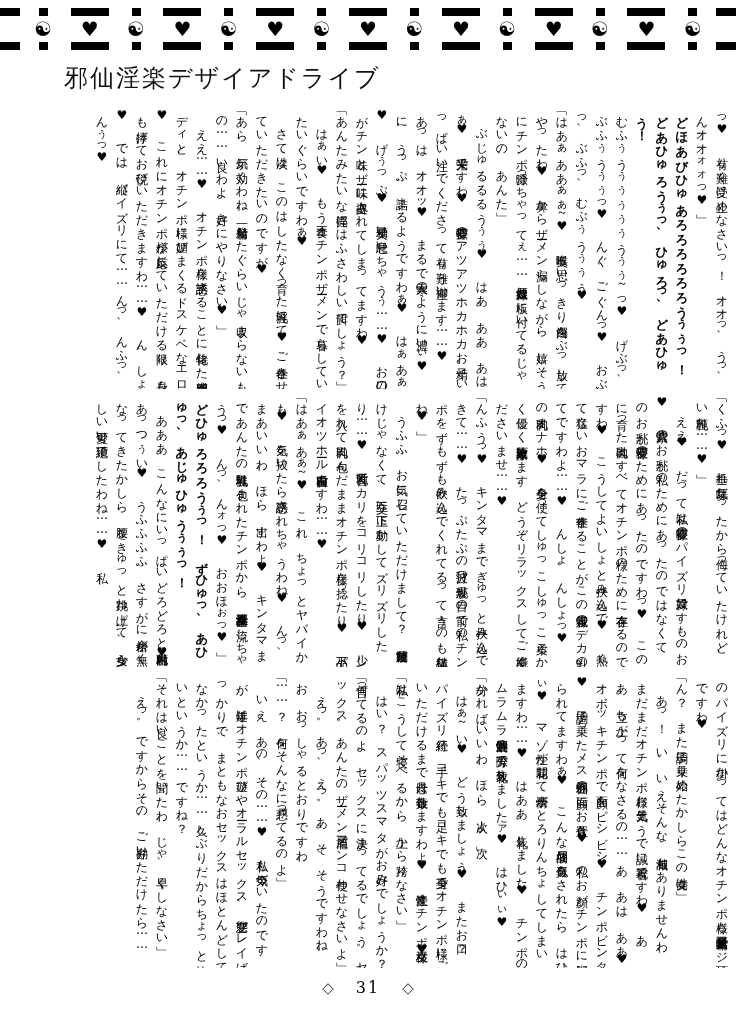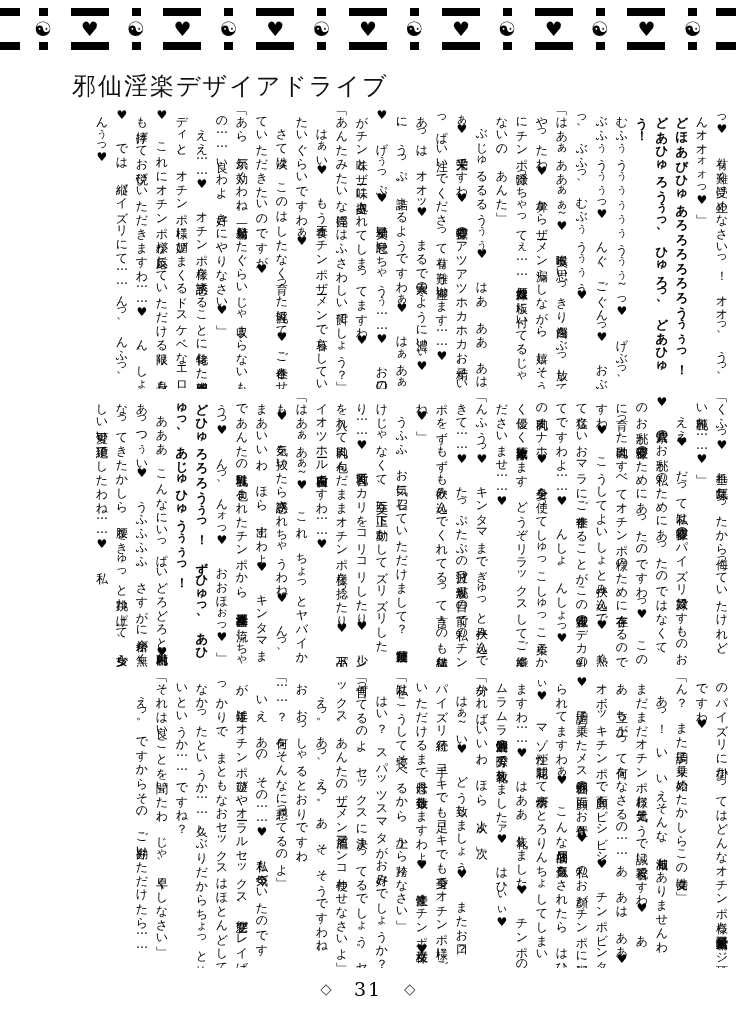--- a/index.html
+++ b/index.html
@@ -21,21 +21,21 @@
   .dash.bar{width:38px;}
   .dash.sq{width:9px;}
   .dash.end{width:100%;}
   .hb-sym{
     font-size:20px;line-height:22px;
     font-family:"DejaVu Sans","Liberation Sans",sans-serif;
   }
 
   
   .page-title{
-    position:absolute;top:62px;left:64px;margin:8px;
+    position:absolute;top:62px;left:64px;margin:0;
     font-family:"DejaVu Sans","Liberation Sans",sans-serif;
     font-weight:400;font-size:24px;letter-spacing:2px;color:#111;
   }
 
   
   .text-area{position:absolute;top:108px;left:36px;width:696px;}
   .text-section{
     writing-mode:vertical-rl;
     -webkit-writing-mode:vertical-rl;
     text-orientation:upright;
@@ -48,21 +48,21 @@
   #text-section-1{height:281px;margin-bottom:6px;}
   #text-section-2{height:272px;margin-bottom:8px;}
   #text-section-3{height:293px;}
 
   
   .page-footer{
     position:absolute;top:980px;left:0;width:736px;
     display:flex;justify-content:center;align-items:center;gap:22px;
   }
   .diamond{color:#444;font-size:15px;line-height:1;}
-  .page-number{font-size:19px;letter-spacing:2px;line-height:1;}
+  .page-number{font-size:16px;letter-spacing:2px;line-height:1;}
 </style>
 </head>
 <body>
 
 <div class="header-border">
   <div class="hb-endcap">
     <span class="dash end"></span>
     <span class="dash end"></span>
   </div>
 

